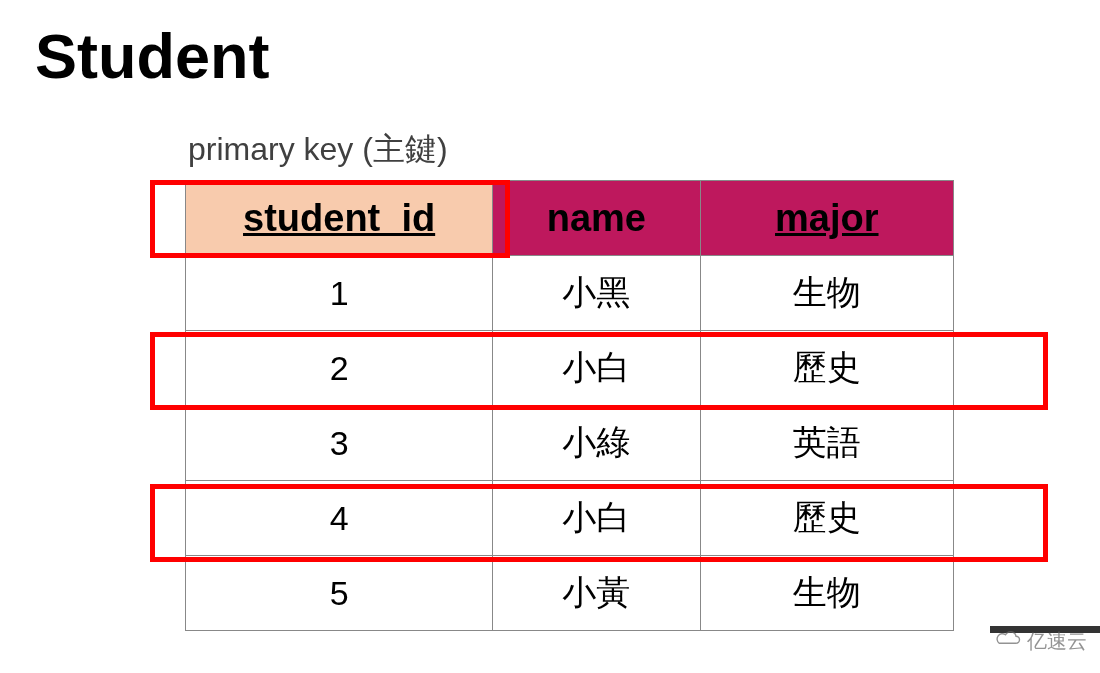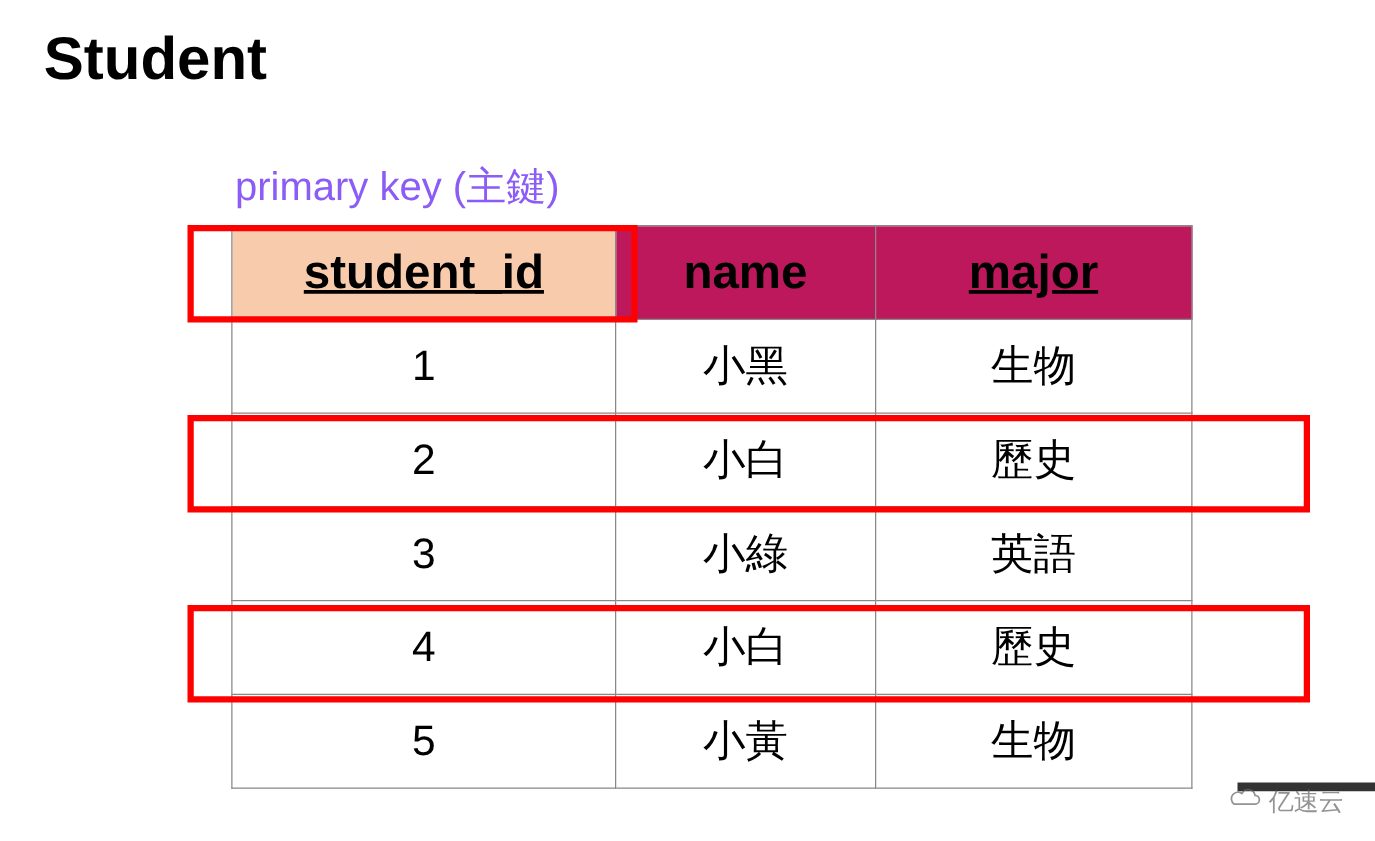--- a/index.html
+++ b/index.html
@@ -12,30 +12,30 @@
       height: 673px;
       background: #ffffff;
       font-family: Arial, "Microsoft YaHei", sans-serif;
       position: relative;
       overflow: hidden;
     }
     .title {
       position: absolute;
       top: 20px;
       left: 35px;
-      font-size: 48px;
+      font-size: 63px;
       font-weight: bold;
       color: #000;
     }
     .pk-label {
       position: absolute;
       top: 128px;
       left: 188px;
       font-size: 32px;
-      color: #8b5cf6;
+      color: #404040;
       font-family: Arial, sans-serif;
     }
     .table-wrap {
       position: absolute;
       top: 180px;
       left: 150px;
       width: 804px;
       padding-left: 35px;
     }
     table {
@@ -84,21 +84,21 @@
     
     .hl-row4 {
       top: 484px;
       left: 150px;
       width: 898px;
       height: 78px;
     }
     .watermark {
       position: absolute;
       bottom: 18px;
-      right: 25px;
+      right: 13px;
       font-size: 20px;
       color: #666;
       font-family: Arial, sans-serif;
       opacity: 0.7;
       display: flex;
       align-items: center;
       gap: 4px;
     }
     .watermark svg {
       width: 28px;

